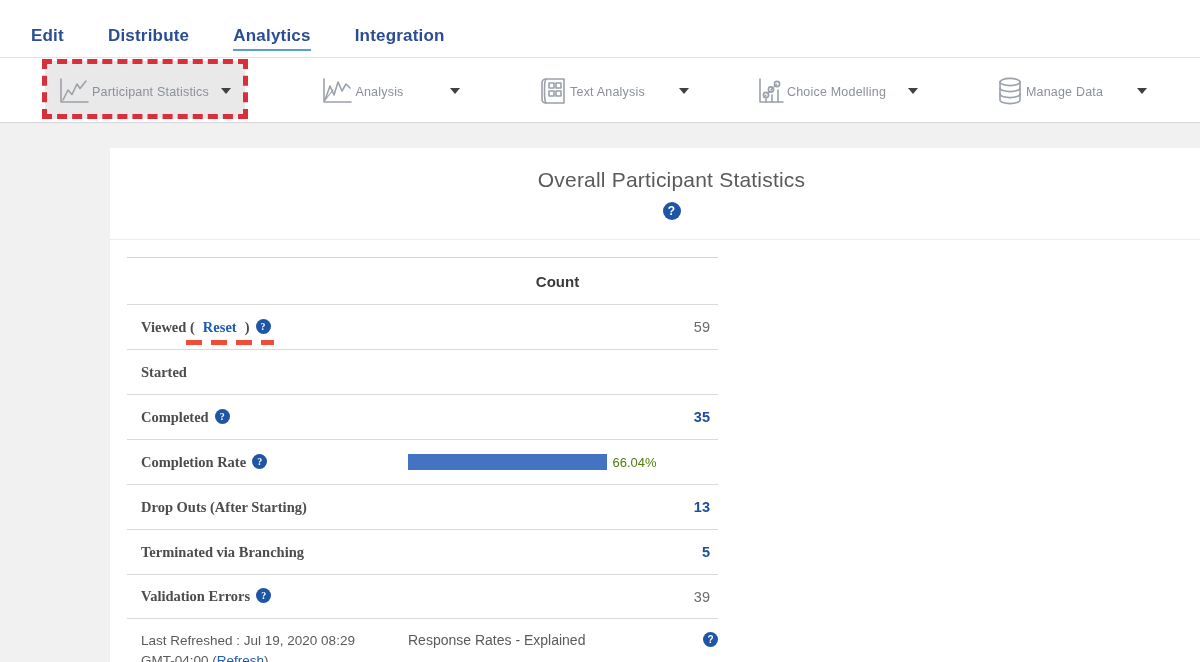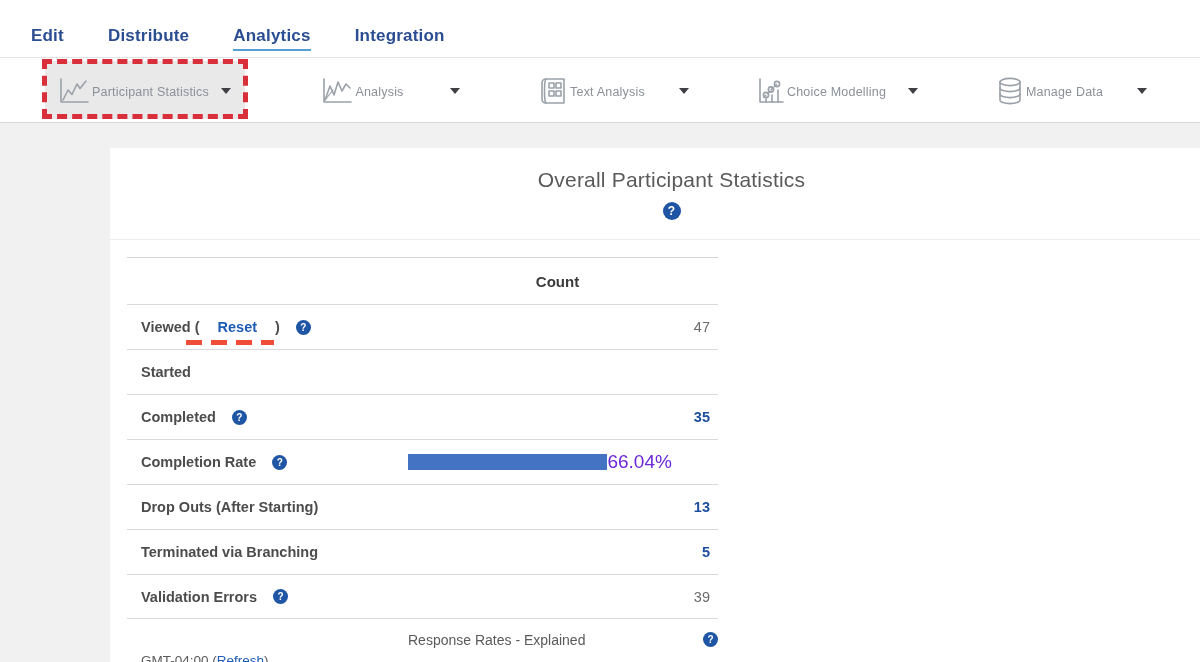--- a/index.html
+++ b/index.html
@@ -77,39 +77,39 @@
   
   .stats-table { margin:17px 0 0 17px; width:591px; }
   .t-row {
     display:flex; align-items:center; height:45px;
     border-top:1px solid #dadadb; position:relative;
   }
   .t-row.header-row { height:47px; border-top:1px solid #d4d4d6; }
   .t-row:last-of-type { border-bottom:1px solid #dadadb; }
   .label-cell {
     width:270px; padding-left:14px; font-size:14.5px; font-weight:700; color:#4c4c4c;
-    display:flex; align-items:center; gap:16px; white-space:nowrap;
+    display:flex; gap:6px; white-space:nowrap;font-family:Liberation Serif, serif;
   }
   .value-cell {
     flex:1; text-align:right; padding-right:8px; font-size:14.5px;
   }
   .value-gray { color:#6b6b6b; font-weight:400; }
   .value-blue { color:#1d4f9e; font-weight:700; cursor:pointer; }
   .count-head { flex:1; text-align:center; font-size:15px; font-weight:700; color:#3b3b3b; }
   .reset-link { color:#1d5bb4; font-weight:700; cursor:pointer; margin:0 2px; }
   .annotation-underline {
     position:absolute; left:59px; top:35px; width:88px; height:5px;
     background:repeating-linear-gradient(90deg,#ef4d38 0 16px,transparent 16px 25px);
     pointer-events:none;
   }
 
   .bar-cell { flex:1; display:flex; align-items:center; padding-left:11px; }
   .bar-track { width:302px; display:flex; align-items:center; }
   .bar-fill { height:16px; background:#4573c4; }
-  .bar-label { font-size:19px; color:#6d28d9; white-space:nowrap; }
+  .bar-label { font-size:13px; color:#4d7c0f; margin-left:5px; white-space:nowrap; }
 
   
   .table-footer { display:flex; margin:12px 0 0 17px; width:591px; }
   .refresh-block {
     width:270px; padding-left:14px; font-size:13.5px; color:#5a5a5a; line-height:20px;
   }
   .link-blue { color:#1d5bb4; cursor:pointer; }
   .response-block {
     flex:1; padding-left:11px; font-size:14px; color:#5a5a5a;
     display:flex; align-items:flex-start; gap:24px; padding-top:1px;justify-content:space-between;
@@ -223,21 +223,21 @@
       <div class="count-head">Count</div>
     </div>
 
     <div class="t-row">
       <div class="label-cell">
         <span>Viewed (</span>
           <span class="reset-link">Reset</span>
           <span>)</span>
         <span class="help-icon">?</span>
       </div>
-      <div class="value-cell value-gray">47</div>
+      <div class="value-cell value-gray">59</div>
       <div class="annotation-underline"></div>
     </div>
 
     <div class="t-row">
       <div class="label-cell">
         <span>Started</span>
       </div>
     </div>
 
     <div class="t-row">
@@ -279,21 +279,21 @@
       <div class="label-cell">
         <span>Validation Errors</span>
         <span class="help-icon">?</span>
       </div>
       <div class="value-cell value-gray">39</div>
     </div>
   </div>
 
   <div class="table-footer">
     <div class="refresh-block">
-      <br>
+      <span>Last Refreshed : Jul 19, 2020 08:29</span><br>
       <span>GMT-04:00 (</span><span class="link-blue">Refresh</span><span>)</span>
     </div>
     <div class="response-block">
       <span>Response Rates - Explained</span>
       <span class="help-icon">?</span>
     </div>
   </div>
 </div>
 
 </body></html>

